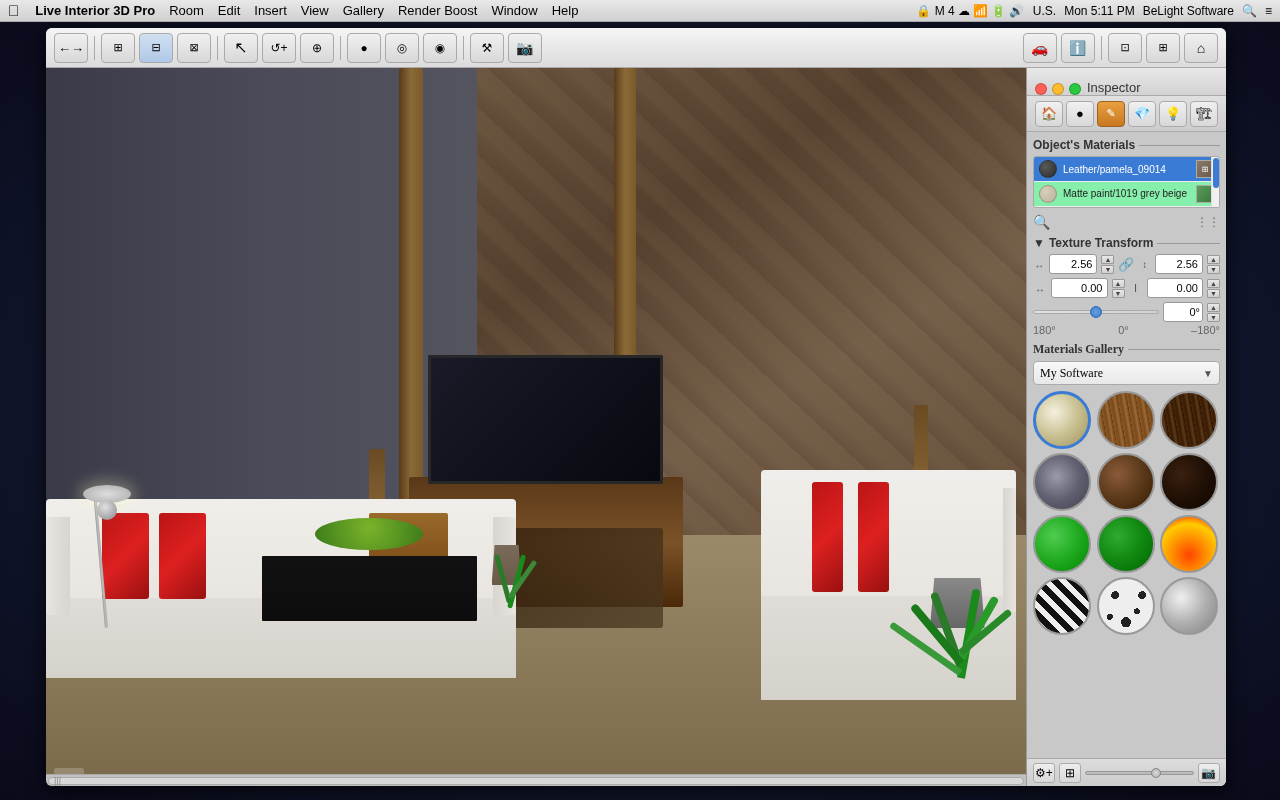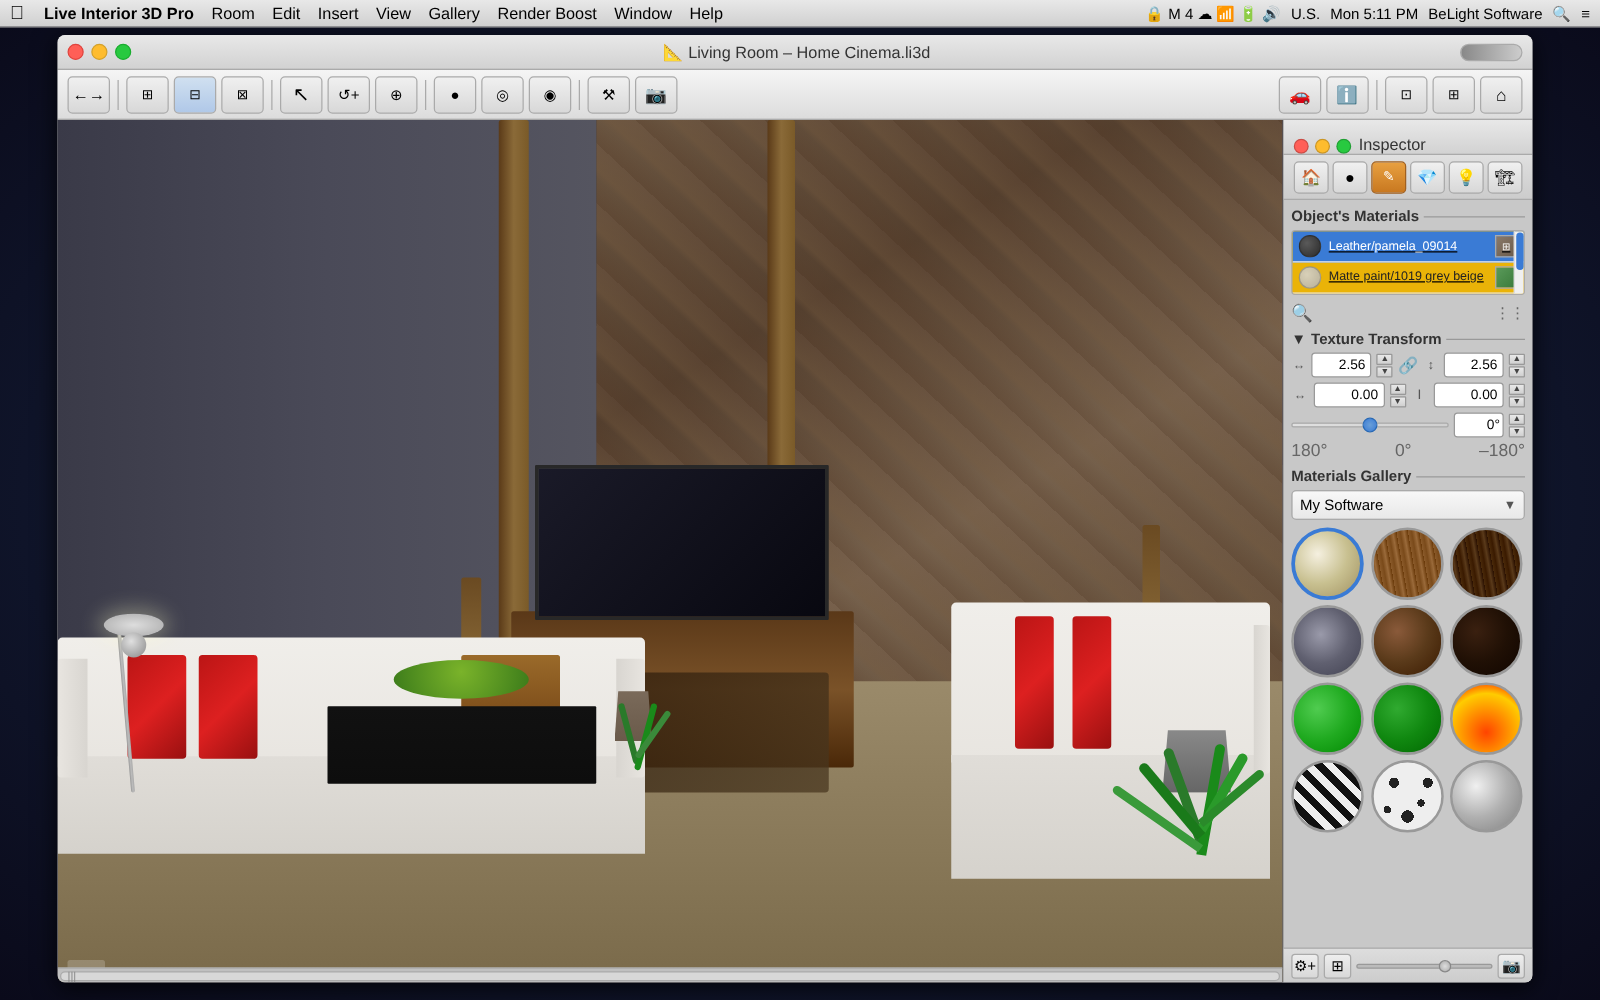--- a/index.html
+++ b/index.html
@@ -225,27 +225,26 @@
     }
     .section-header::after {
       content: '';
       flex: 1;
       height: 1px;
       background: #999;
     }
 
     
     .materials-list {
-      background: #eab308;
+      background: #86efac;
       border: 1px solid #aaa;
       border-radius: 3px;
       margin-bottom: 6px;
       overflow: hidden;
       position: relative;
-      text-decoration: underline;
     }
     .material-item {
       display: flex;
       align-items: center;
       padding: 3px 5px;
       gap: 6px;
       font-size: 11px;
       color: #222;
       cursor: pointer;
       border-bottom: 1px solid #eee;
@@ -374,37 +373,38 @@
       top: 50%;
       transform: translate(-50%, -50%);
       width: 12px; height: 12px;
       background: radial-gradient(circle, #6a9fd8, #3a7bd5);
       border-radius: 50%;
       border: 1px solid #2a6ab5;
     }
     .tx-slider-labels {
       display: flex;
       justify-content: space-between;
-      font-size: 14px;
+      font-size: 11px;
       color: #666;
       margin-bottom: 6px;
     }
     .tx-angle-input {
       width: 40px; height: 20px;
       border: 1px solid #999;
       border-radius: 3px;
       background: #fff;
       font-size: 11px;
       text-align: right;
       padding: 0 2px;
     }
 
     
     .gallery-section {
       margin-bottom: 6px;
+      font-family: Liberation Serif, serif;
     }
     .gallery-dropdown {
       width: 100%;
       height: 24px;
       border: 1px solid #aaa;
       border-radius: 4px;
       background: linear-gradient(to bottom, #f8f8f8, #e8e8e8);
       font-size: 12px;
       padding: 0 6px;
       margin-bottom: 6px;
@@ -657,34 +657,20 @@
     <span>U.S.</span>
     <span>Mon 5:11 PM</span>
     <span>BeLight Software</span>
     <span>🔍</span>
     <span>≡</span>
   </div>
 </div>
 
 <div class="main-window">
 
-  <div class="window-titlebar">
-    <div class="window-controls">
-      <div class="wc-btn wc-close"></div>
-      <div class="wc-btn wc-min"></div>
-      <div class="wc-btn wc-max"></div>
-    </div>
-    <div class="window-title">
-      <span>📐 </span>
-      <span>Living Room – Home Cinema.li3d</span>
-    </div>
-    <div style="width:60px; display:flex; justify-content:flex-end;">
-      <div style="width:50px; height:14px; background:linear-gradient(to right,#888,#ccc); border-radius:7px; border:1px solid #aaa;"></div>
-    </div>
-  </div>
 
   <div class="toolbar">
     <div class="toolbar-btn">
       <span style="font-size:13px;">←→</span>
     </div>
     <div style="width:1px;height:24px;background:#aaa;margin:0 2px;"></div>
     <div class="toolbar-btn" style="font-size:11px;">⊞</div>
     <div class="toolbar-btn" style="font-size:11px; background:linear-gradient(to bottom,#d0e0f0,#b0c8e8);">⊟</div>
     <div class="toolbar-btn" style="font-size:11px;">⊠</div>
     <div style="width:1px;height:24px;background:#aaa;margin:0 2px;"></div>

